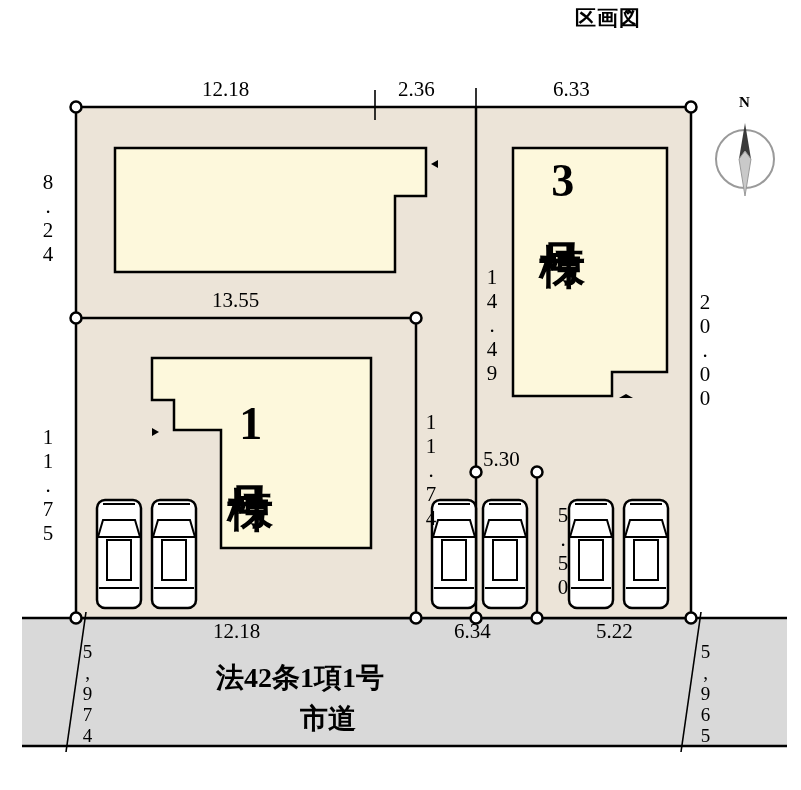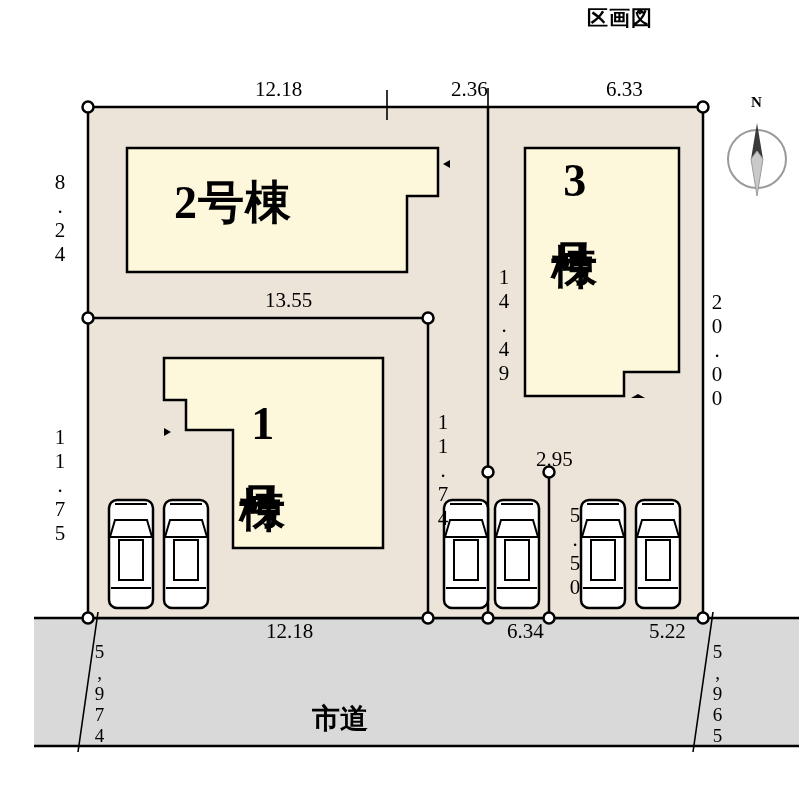--- a/index.html
+++ b/index.html
@@ -10,40 +10,39 @@
   body {
     width: 801px;
     height: 790px;
     position: relative;
     font-family: "Liberation Serif", serif;
     color: #000;
     overflow: hidden;
   }
   #plot-root {
     position: absolute;
-    left: 16px; top: 0;
+    left: 4px; top: 0;
     width: 651px;
     height: 790px;
   }
   .label {
     position: absolute;
     white-space: nowrap;
     line-height: 1;
   }
   .title-label {
     top: 8px;
     right: 14px;
     font-size: 21px;
     font-weight: bold;
     letter-spacing: 1px;
   }
   .dim {
     font-size: 21px;
     color: #000;
-    margin-left: 41px;
   }
   .dim-v {
     font-size: 21px;
     color: #000;
     writing-mode: vertical-rl;
     text-orientation: upright;
     letter-spacing: 0px;
   }
   .bldg-label {
     font-size: 46px;
@@ -172,41 +171,41 @@
       <circle cx="741" cy="159" r="29" fill="none" stroke="#9a9a9a" stroke-width="2"></circle>
       <polygon points="741,123 747,159 741,168 735,159" fill="#3a3a3a"></polygon>
       <polygon points="741,196 747,159 741,151 735,159" fill="#c9c9c9" stroke="#9a9a9a" stroke-width="1"></polygon>
     </g>
   </svg>
 
   <div class="label title-label">区画図</div>
 
   <div class="label compass-n" style="left:735px; top:95px;">N</div>
 
-  <div class="label bldg-label" style="left:158px; top:180px;">2号棟</div>
   <div class="label bldg-label-v" style="left:222px; top:398px;">1号棟</div>
   <div class="label bldg-label-v" style="left:534px; top:155px;">3号棟</div>
 
   <div class="label dim" style="left:198px; top:79px;">12.18</div>
   <div class="label dim" style="left:394px; top:79px;">2.36</div>
   <div class="label dim" style="left:549px; top:79px;">6.33</div>
 
   <div class="label dim-v" style="left:33px; top:170px;">8.24</div>
   <div class="label dim-v" style="left:33px; top:425px;">11.75</div>
 
   <div class="label dim-v" style="left:690px; top:290px;">20.00</div>
 
   <div class="label dim" style="left:208px; top:290px;">13.55</div>
   <div class="label dim-v" style="left:477px; top:265px;">14.49</div>
   <div class="label dim-v" style="left:416px; top:410px;">11.74</div>
-  <div class="label dim" style="left:479px; top:449px;">2.95</div>
+  <div class="label dim" style="left:479px; top:449px;">5.30</div>
   <div class="label dim-v" style="left:548px; top:503px;">5.50</div>
 
   <div class="label dim" style="left:209px; top:621px;">12.18</div>
   <div class="label dim" style="left:450px; top:621px;">6.34</div>
   <div class="label dim" style="left:592px; top:621px;">5.22</div>
 
   <div class="label dim-v" style="left:74px; top:641px; font-size:19px;">5,974</div>
   <div class="label dim-v" style="left:692px; top:641px; font-size:19px;">5,965</div>
 
+  <div class="label road-label" style="left:212px; top:664px;">法42条1項1号</div>
   <div class="label road-label" style="left:296px; top:705px;">市道</div>
 
 </div>
 
 </body></html>

